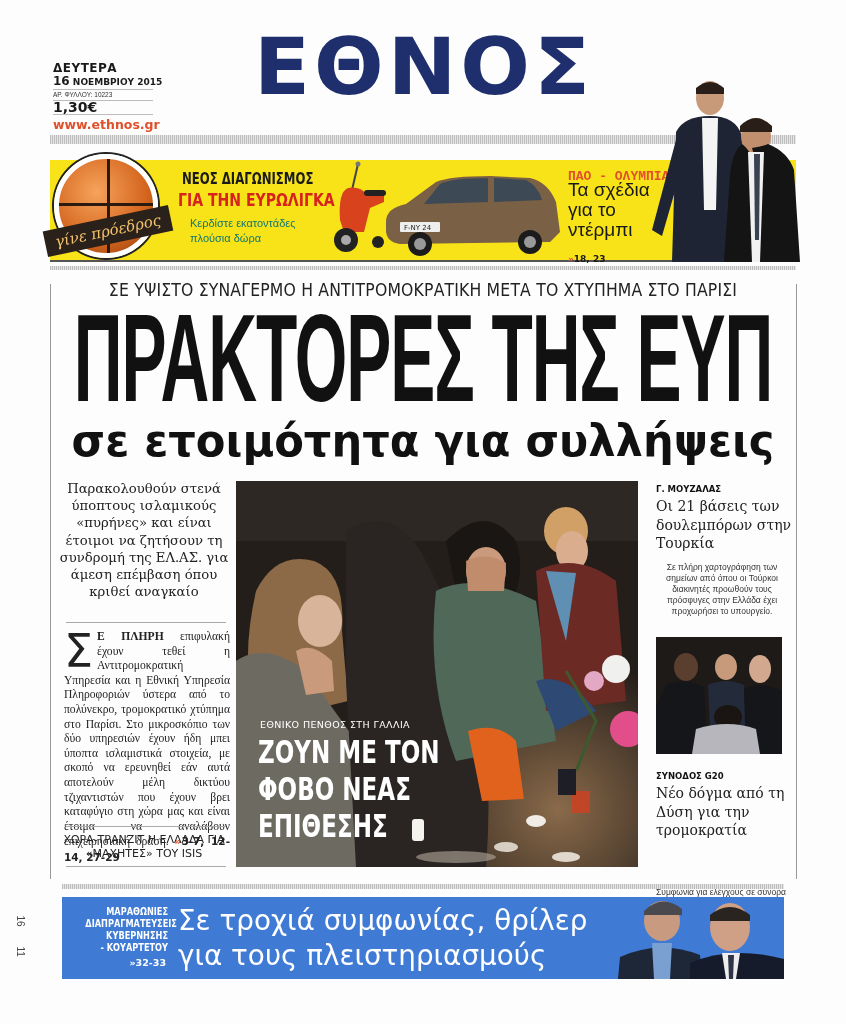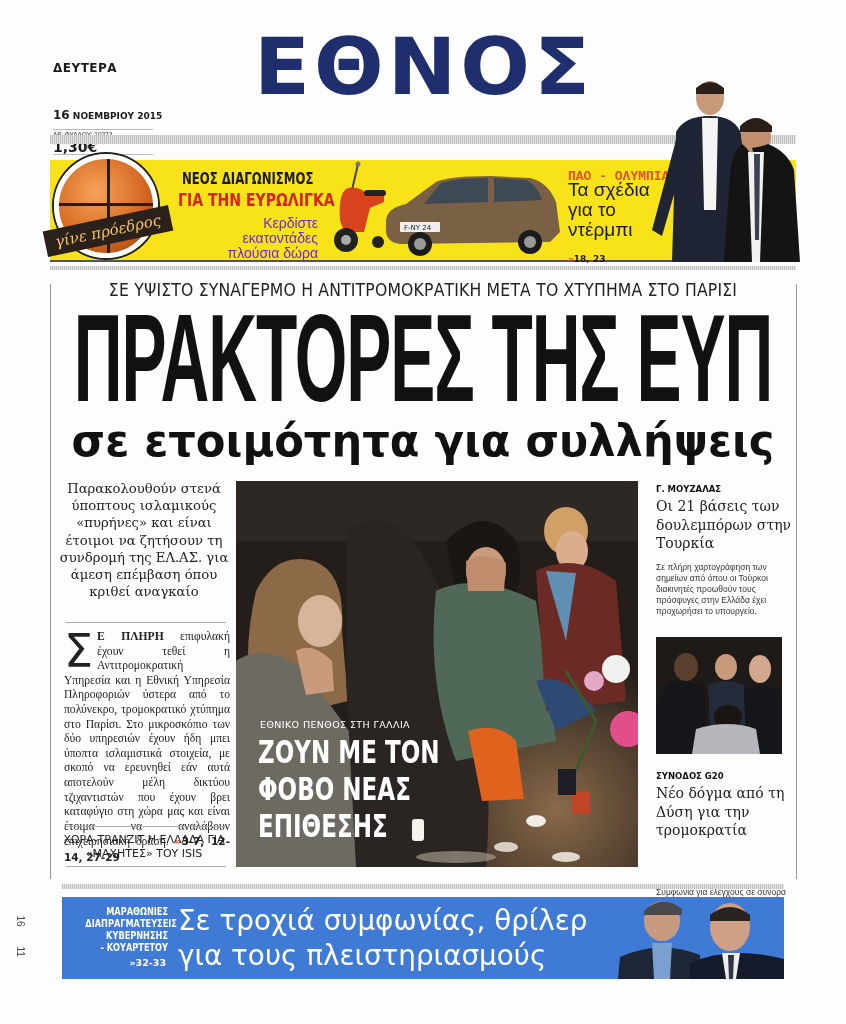--- a/index.html
+++ b/index.html
@@ -2,39 +2,39 @@
 <html><head>
 <meta charset="utf-8">
 <style>
   * { box-sizing: border-box; margin: 0; padding: 0; }
   html, body { width: 846px; height: 1024px; background: #fdfdfd; overflow: hidden; }
   body { position: relative; font-family: "Liberation Sans", sans-serif; color: #1a1a1a; }
 
   
   .date-block { position: absolute; left: 53px; top: 62px; width: 100px; }
   .date-day { font-family: "DejaVu Sans", sans-serif; font-weight: bold; font-size: 12px; letter-spacing: 0.5px; line-height: 13px; }
-  .date-full { font-family: "DejaVu Sans", sans-serif; font-weight: bold; font-size: 9px; line-height: 12px; white-space: nowrap; border-bottom: 1px solid #bbb; padding-bottom: 7px; margin-top: 34px; }
+  .date-full { font-family: "DejaVu Sans", sans-serif; font-weight: bold; font-size: 9px; line-height: 12px; white-space: nowrap; border-bottom: 1px solid #bbb; padding-bottom: 1px; }
   .date-full b { font-size: 12px; }
   .issue-no { font-size: 6.5px; color: #333; line-height: 10px; border-bottom: 1px solid #bbb; }
   .price { font-family: "DejaVu Sans", sans-serif; font-weight: bold; font-size: 14px; line-height: 13px; border-bottom: 1px solid #bbb; }
   .website { font-family: "DejaVu Sans", sans-serif; font-weight: bold; color: #e0502a; font-size: 12.5px; margin-top: 2px; white-space: nowrap; }
 
   .logo { position: absolute; left: 214px; top: 32px; width: 420px; height: 70px; font-family: "DejaVu Sans", sans-serif; font-weight: bold; font-size: 82px; line-height: 70px; color: #1f2f6e; letter-spacing: 4px; text-align: center; transform: scaleY(0.95); }
 
   .rule-dotted { position: absolute; height: 9px; background: repeating-linear-gradient(90deg, #bdbdbd 0 1px, #e6e6e6 1px 2px); }
 
   
   .promo { position: absolute; left: 50px; top: 160px; width: 746px; height: 102px; background: #f8e318; border-bottom: 2px solid #555; }
   .ball { position: absolute; left: 4px; top: -6px; width: 104px; height: 104px; border-radius: 50%; background: radial-gradient(circle at 40% 35%, #f6a35c, #d4651d 60%, #8a3c0e); border: 5px solid #fff; box-shadow: 0 0 0 2px #222; }
   .ball::before { content:""; position:absolute; left:48px; top:0; width:3px; height:94px; background:#2a1a10; }
   .ball::after { content:""; position:absolute; left:0; top:44px; width:94px; height:3px; background:#2a1a10; }
   .ribbon { position: absolute; left: -6px; top: 58px; width: 128px; height: 26px; background: #2b211b; transform: rotate(-12deg); color: #f3c26a; font-family: "DejaVu Serif", serif; font-style: italic; font-size: 15px; text-align: center; line-height: 26px; z-index: 2; }
   .promo-title1 { position: absolute; left: 132px; top: 10px; font-family: "DejaVu Sans", sans-serif; font-weight: bold; font-size: 15px; color: #1a1a1a; transform: scaleX(0.78); transform-origin: left; white-space: nowrap; }
   .promo-title2 { position: absolute; left: 128px; top: 29px; font-family: "DejaVu Sans", sans-serif; font-weight: bold; font-size: 18px; color: #d6231e; transform: scaleX(0.78); transform-origin: left; white-space: nowrap; }
-  .promo-sub { position: absolute; left: 140px; top: 56px; width: 128px; font-size: 14px; color: #6d28d9; text-align: right; line-height: 15px; }
+  .promo-sub { position: absolute; left: 140px; top: 56px; width: 128px; font-size: 11px; color: #0f766e; text-align: left; line-height: 15px; }
   .scooter { position: absolute; left: 280px; top: 0px; width: 60px; height: 96px; }
   .car { position: absolute; left: 330px; top: 12px; width: 184px; height: 84px; }
   .sports-kicker { position: absolute; left: 518px; top: 9px; font-family: Liberation Mono, monospace; font-weight: bold; font-size: 13px; color: #e0502a; }
   .sports-head { position: absolute; left: 518px; top: 20px; width: 110px; font-size: 19px; line-height: 20px; color: #1a1a1a; }
   .sports-ref { position: absolute; left: 518px; top: 94px; font-family: "DejaVu Sans", sans-serif; font-weight: bold; font-size: 9px; color: #1a1a1a; }
   .sports-ref i { color:#e0502a; font-style:normal; }
   .coaches { position: absolute; left: 644px; top: 80px; width: 156px; height: 182px; }
 
   
   .frame-left { position:absolute; left:50px; top:284px; width:1px; height:595px; background:#999; }
@@ -207,21 +207,21 @@
 </div>
 <div class="photo-caption-kicker">ΕΘΝΙΚΟ ΠΕΝΘΟΣ ΣΤΗ ΓΑΛΛΙΑ</div>
 <div class="photo-head">
   <div>ΖΟΥΝ ΜΕ ΤΟΝ</div>
   <div>ΦΟΒΟ ΝΕΑΣ</div>
   <div>ΕΠΙΘΕΣΗΣ</div>
 </div>
 
 <div class="r-kicker" style="top:484px;">Γ. ΜΟΥΖΑΛΑΣ</div>
 <div class="r-head" style="top:497px;">Οι 21 βάσεις των δουλεμπόρων στην Τουρκία</div>
-<div class="r-body" style="top:562px;">Σε πλήρη χαρτογράφηση των σημείων από όπου οι Τούρκοι διακινητές προωθούν τους πρόσφυγες στην Ελλάδα έχει προχωρήσει το υπουργείο.</div>
+<div class="r-body" style="top:562px;text-align:center;">Σε πλήρη χαρτογράφηση των σημείων από όπου οι Τούρκοι διακινητές προωθούν τους πρόσφυγες στην Ελλάδα έχει προχωρήσει το υπουργείο.</div>
 
 <div class="g20-photo">
   <svg width="126" height="117" viewBox="0 0 126 117">
     <rect width="126" height="117" fill="#1d1a18"></rect>
     <ellipse cx="30" cy="30" rx="12" ry="14" fill="#5a3e2e"></ellipse>
     <path d="M10 48 Q30 40 48 50 L52 117 L0 117 L0 70Z" fill="#15161a"></path>
     <ellipse cx="70" cy="30" rx="11" ry="13" fill="#c79a7c"></ellipse>
     <path d="M52 48 Q70 40 88 48 L90 90 L54 90Z" fill="#232a3a"></path>
     <ellipse cx="104" cy="32" rx="11" ry="14" fill="#d2a88e"></ellipse>
     <path d="M88 52 Q104 44 126 54 L126 117 L90 117Z" fill="#15161a"></path>

